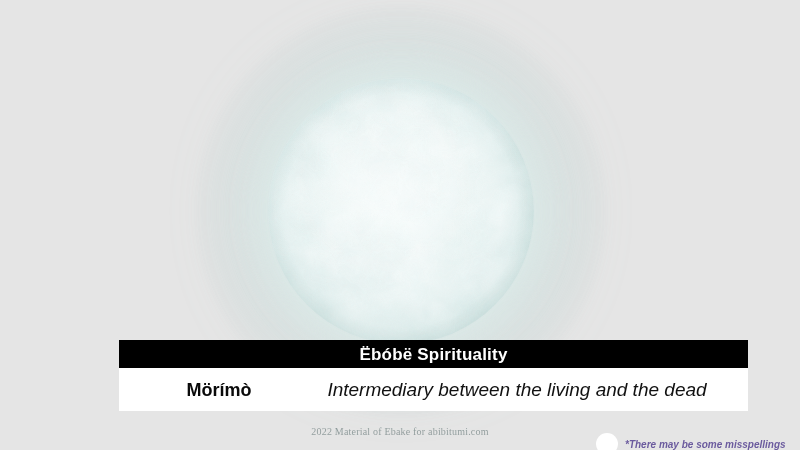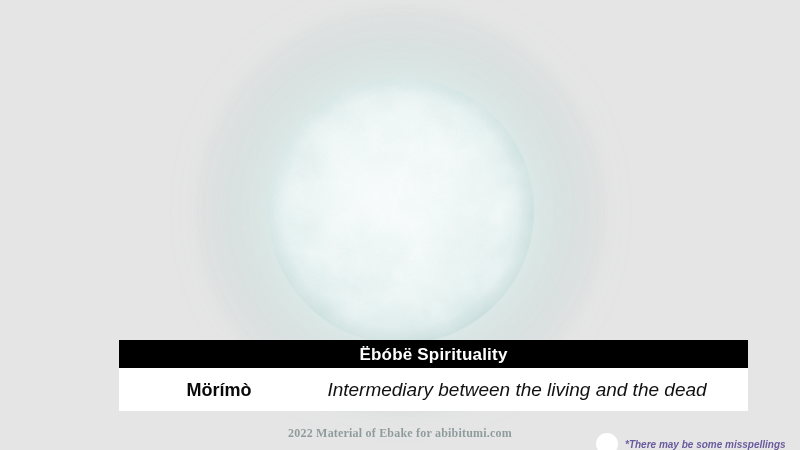--- a/index.html
+++ b/index.html
@@ -133,24 +133,23 @@
   }
 
   
   #credit {
     position: absolute;
     left: 0;
     top: 426px;
     width: 800px;
     text-align: center;
     font-family: "Liberation Serif", serif;
-    font-size: 12px;
+    font-size: 10px;
     color: rgba(24,52,52,0.42);
     letter-spacing: 0.2px;
-    font-weight: bold;
   }
 
   #note {
     position: absolute;
     left: 596px;
     top: 424px;
     display: flex;
     align-items: center;
     gap: 7px;
     margin-top: 9px;

